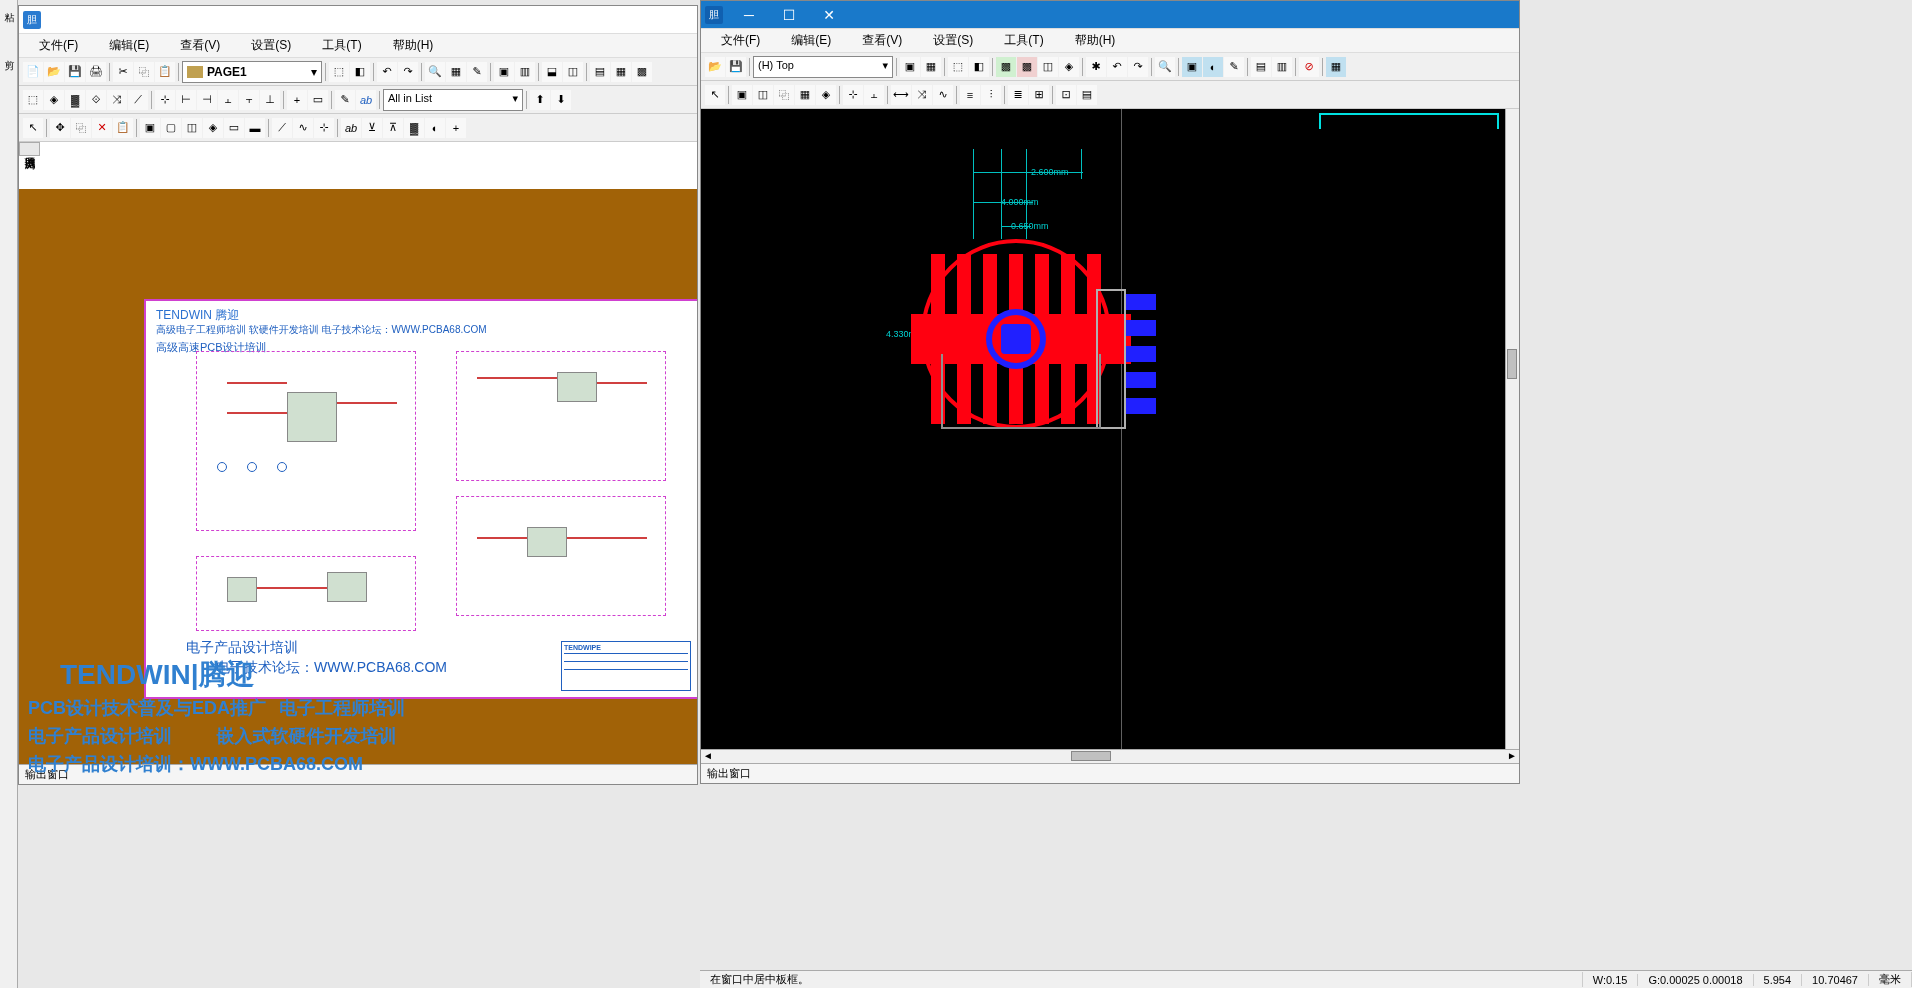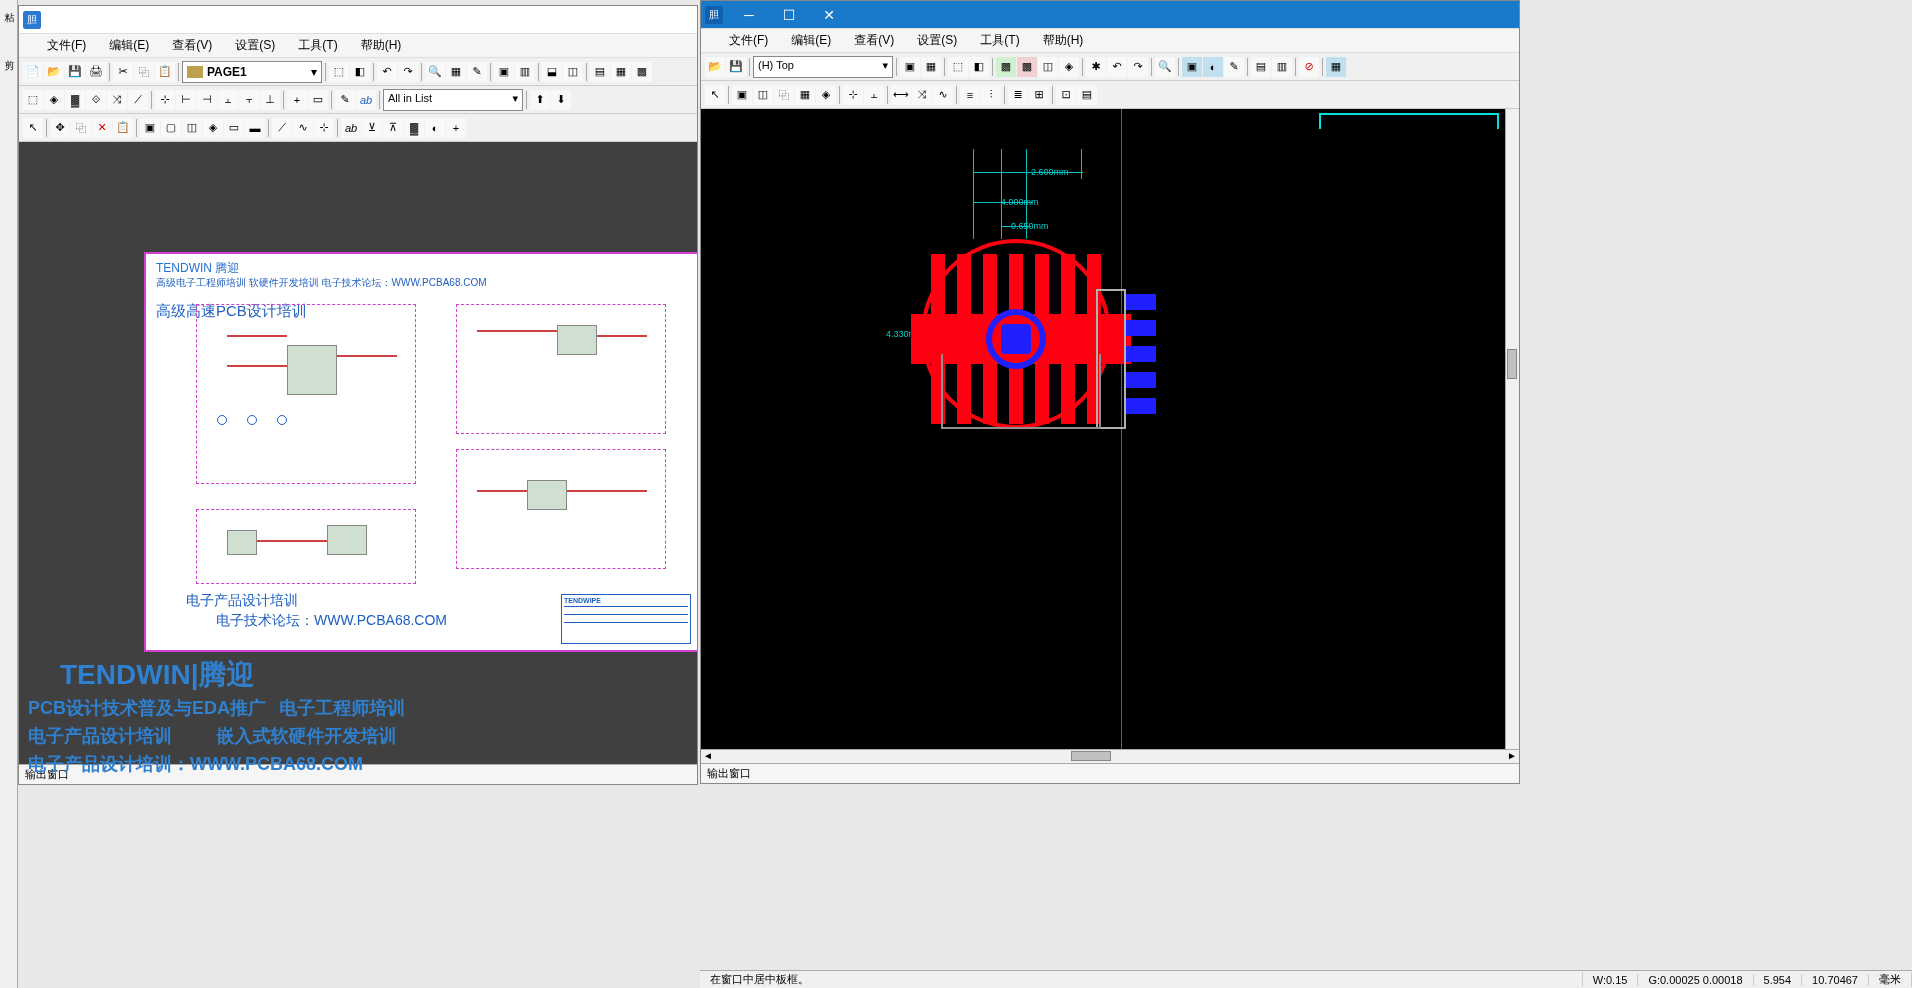--- a/index.html
+++ b/index.html
@@ -9,34 +9,34 @@
 .logic-window { left: 18px; top: 5px; width: 680px; height: 780px; }
 .layout-window { left: 700px; top: 0; width: 820px; height: 784px; }
 
 .titlebar { height: 28px; background: #fff; display: flex; align-items: center; padding: 0 4px; border-bottom: 1px solid #ddd; }
 .titlebar.layout { background: #1979ca; color: #fff; }
 .app-icon { width: 18px; height: 18px; background: #2a7bd0; margin-right: 6px; display: flex; align-items: center; justify-content: center; font-size: 10px; color: #fff; border-radius: 2px; }
 .title-text { font-size: 12px; flex: 1; }
 .win-controls { display: flex; }
 .win-btn { width: 40px; height: 24px; display: flex; align-items: center; justify-content: center; font-size: 14px; cursor: pointer; }
 
-.menubar { height: 24px; background: #f5f5f5; display: flex; align-items: center; padding: 0 20px; gap: 7px; border-bottom: 1px solid #ddd; }
+.menubar { height: 24px; background: #f5f5f5; display: flex; align-items: center; padding: 0 12px; gap: 15px; border-bottom: 1px solid #ddd; }
 .menu-item { padding: 2px 8px; font-size: 12px; cursor: pointer; }
 
 .toolbar { height: 28px; background: #f0f0f0; display: flex; align-items: center; padding: 0 4px; gap: 1px; border-bottom: 1px solid #ccc; }
 .tb-btn { width: 20px; height: 20px; background: #f8f8f8; border: 1px solid transparent; display: flex; align-items: center; justify-content: center; font-size: 11px; cursor: pointer; }
 .tb-sep { width: 1px; height: 18px; background: #aaa; margin: 0 2px; }
 .tb-combo { height: 22px; border: 1px solid #888; background: #fff; font-size: 12px; padding: 0 4px; }
 .page-combo { width: 140px; display: flex; align-items: center; }
 .page-icon { width: 16px; height: 12px; background: #c0a050; margin-right: 4px; }
 
 .side-tab { position: absolute; writing-mode: vertical-rl; font-size: 11px; background: #e8e8e8; padding: 6px 2px; border: 1px solid #aaa; }
 
 .canvas-area { flex: 1; position: relative; overflow: hidden; }
-.logic-canvas { background: #404040; width: 100%; height: 100%; position: relative; }
+.logic-canvas { background: #a16207; width: 100%; height: 100%; position: relative; margin-top: 47px; }
 .layout-canvas { background: #000; width: 100%; height: 100%; position: relative; }
 
 .schematic-sheet { position: absolute; left: 125px; top: 110px; width: 555px; height: 400px; background: #fff; border: 2px solid #d040d0; }
 .sch-block { position: absolute; border: 1px dashed #d040d0; }
 .sch-text { position: absolute; font-size: 11px; color: #2060c0; }
 .sch-title-block { position: absolute; right: 6px; bottom: 6px; width: 130px; height: 50px; border: 1px solid #2060c0; font-size: 7px; color: #2060c0; padding: 2px; }
 
 .pcb-component { position: absolute; }
 .pcb-dim { position: absolute; color: #00d0d0; font-size: 9px; }
 .pcb-scroll-h { position: absolute; bottom: 0; left: 0; right: 0; height: 14px; background: #f0f0f0; border-top: 1px solid #aaa; }
@@ -168,21 +168,21 @@
     <div class="tb-btn">▓</div>
     <div class="tb-btn">◐</div>
     <div class="tb-btn">+</div>
   </div>
   <div class="canvas-area">
     <div class="side-tab" style="left:0;top:0">项目浏览器</div>
     <div class="logic-canvas">
       <div class="schematic-sheet">
         <div class="sch-text" style="left:10px;top:6px;color:#2a70d0;font-size:12px">TENDWIN 腾迎</div>
         <div class="sch-text" style="left:10px;top:22px;font-size:10px">高级电子工程师培训  软硬件开发培训  电子技术论坛：WWW.PCBA68.COM</div>
-        <div class="sch-text" style="left:10px;top:48px;font-size:15px">高级高速PCB设计培训</div>
+        <div class="sch-text" style="left:10px;top:39px;font-size:11px">高级高速PCB设计培训</div>
 
         <div class="sch-block" style="left:50px;top:50px;width:220px;height:180px">
           <div style="position:absolute;left:90px;top:40px;width:50px;height:50px;background:#d0e0d0;border:1px solid #888"></div>
           <div style="position:absolute;left:30px;top:30px;width:60px;height:2px;background:#d04040"></div>
           <div style="position:absolute;left:30px;top:60px;width:60px;height:2px;background:#d04040"></div>
           <div style="position:absolute;left:140px;top:50px;width:60px;height:2px;background:#d04040"></div>
           <div style="position:absolute;left:20px;top:100px;width:180px;height:70px;">
             <div style="position:absolute;left:0;top:10px;width:10px;height:10px;border-radius:50%;border:1px solid #2060c0"></div>
             <div style="position:absolute;left:30px;top:10px;width:10px;height:10px;border-radius:50%;border:1px solid #2060c0"></div>
             <div style="position:absolute;left:60px;top:10px;width:10px;height:10px;border-radius:50%;border:1px solid #2060c0"></div>

